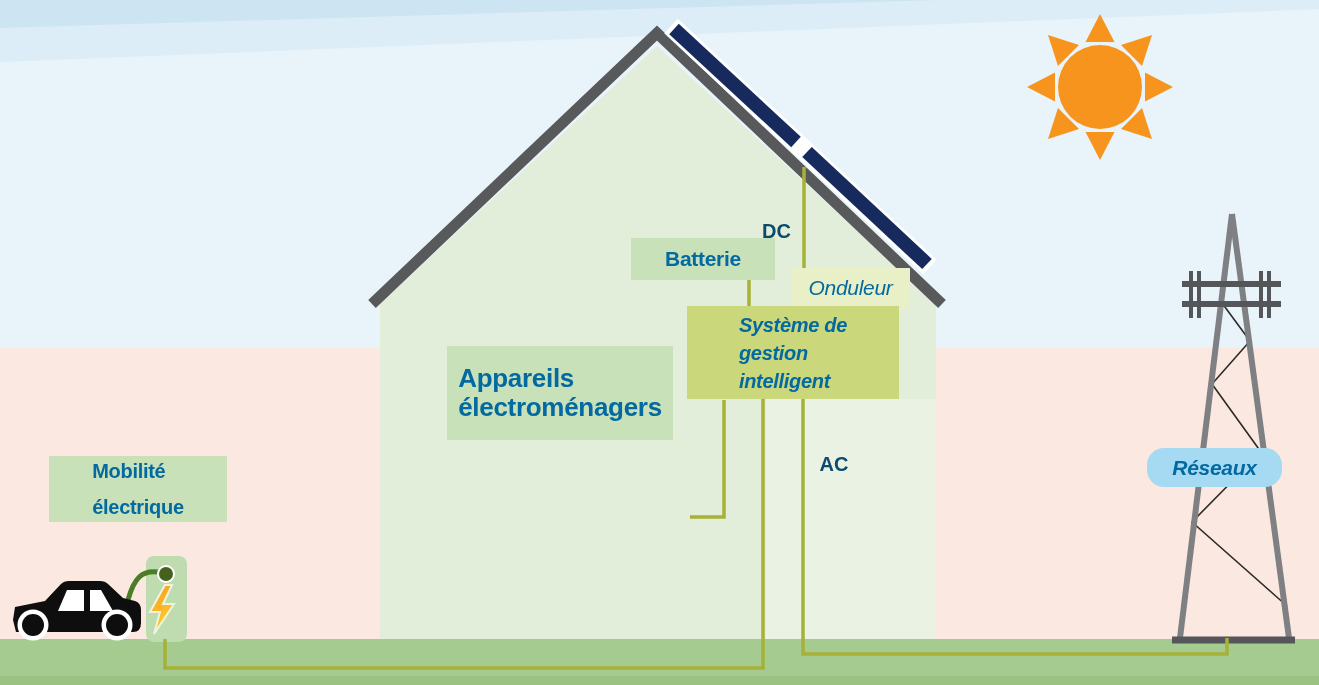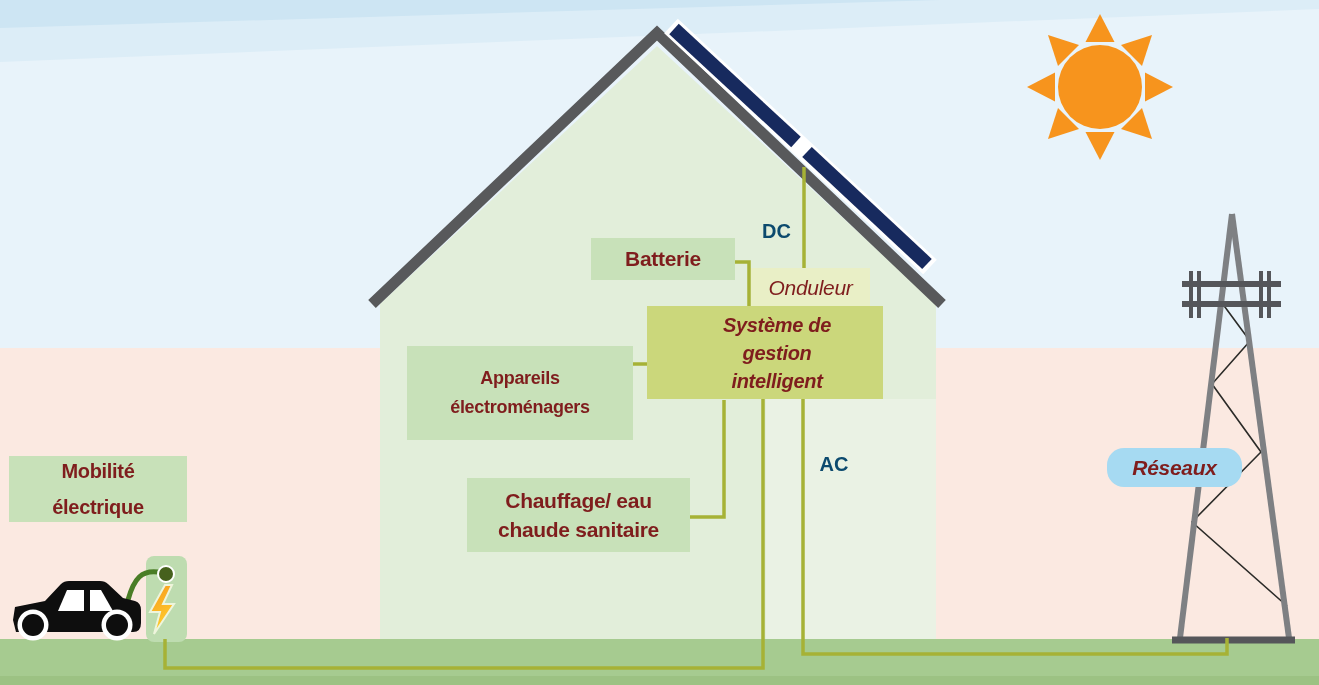--- a/index.html
+++ b/index.html
@@ -3,30 +3,30 @@
 <meta charset="utf-8">
 <style>
   html,body{margin:0;padding:0;background:#ffffff;}
   #stage{
     position:relative;width:1319px;height:685px;overflow:hidden;
     font-family:"Liberation Sans",sans-serif;color:#1d1d1b;
   }
   #scene{position:absolute;left:0;top:0;}
   .box{
     position:absolute;display:flex;align-items:center;justify-content:center;
-    text-align:center;font-weight:bold;white-space:pre-line;
-    color:#7f1d1d;letter-spacing:-0.3px;
+    text-align:left;font-weight:bold;white-space:pre-line;
+    color:#0369a1;letter-spacing:-0.3px;margin-left:40px;
   }
   .box-green{background:#c8e1b9;}
   .box-batterie{left:591px;top:238px;width:144px;height:42px;font-size:21px;}
   .box-onduleur{left:751px;top:268px;width:119px;height:39px;background:#e9efc6;
     font-style:italic;font-weight:400;font-size:21px;}
   .box-systeme{left:647px;top:306px;width:212px;height:93px;background:#cbd77b;
-    font-style:italic;font-size:20px;line-height:28px;padding-left:24px;}
-  .box-appareils{left:407px;top:346px;width:226px;height:94px;font-size:18px;line-height:29px;}
+    font-style:italic;font-size:20px;line-height:28px;}
+  .box-appareils{left:407px;top:346px;width:226px;height:94px;font-size:26px;line-height:29px;}
   .box-chauffage{left:467px;top:478px;width:223px;height:74px;font-size:21px;line-height:29px;}
   .box-mobilite{left:9px;top:456px;width:178px;height:66px;font-size:20px;line-height:36px;}
   .box-reseaux{left:1107px;top:448px;width:135px;height:39px;background:#a6daf2;
     font-style:italic;font-size:21px;border-radius:17px;}
   .flow-label{position:absolute;font-weight:bold;font-size:20px;color:#0c4a6e;}
   .label-dc{left:762px;top:220px;width:40px;height:22px;text-align:left;}
   .label-ac{left:812px;top:453px;width:44px;height:24px;text-align:center;}
 </style>
 </head>
 <body>
@@ -121,22 +121,20 @@
 
   <div class="box box-onduleur">Onduleur</div>
 
   <div class="box box-systeme">Système de
 gestion
 intelligent</div>
 
   <div class="box box-green box-appareils">Appareils
 électroménagers</div>
 
-  <div class="box box-green box-chauffage">Chauffage/ eau
-chaude sanitaire</div>
 
   <div class="box box-green box-mobilite">Mobilité
 électrique</div>
 
   <div class="box box-reseaux">Réseaux</div>
 
   <div class="flow-label label-dc">DC</div>
 
   <div class="flow-label label-ac">AC</div>
 

